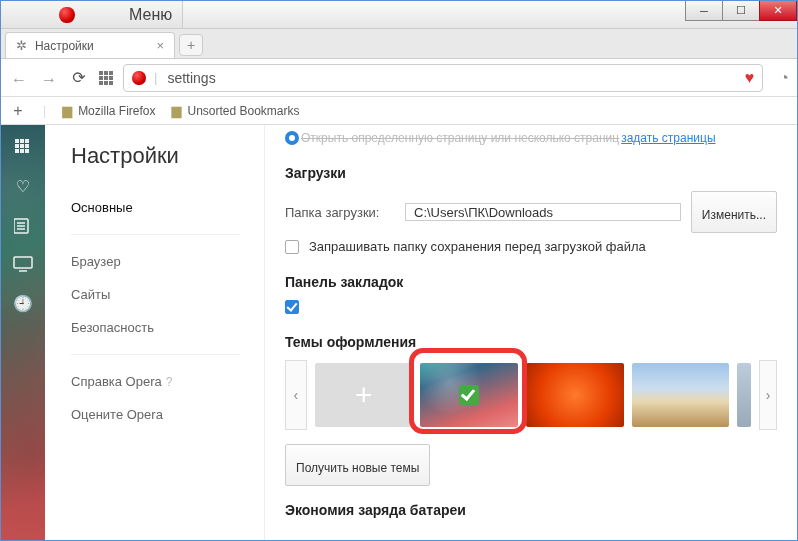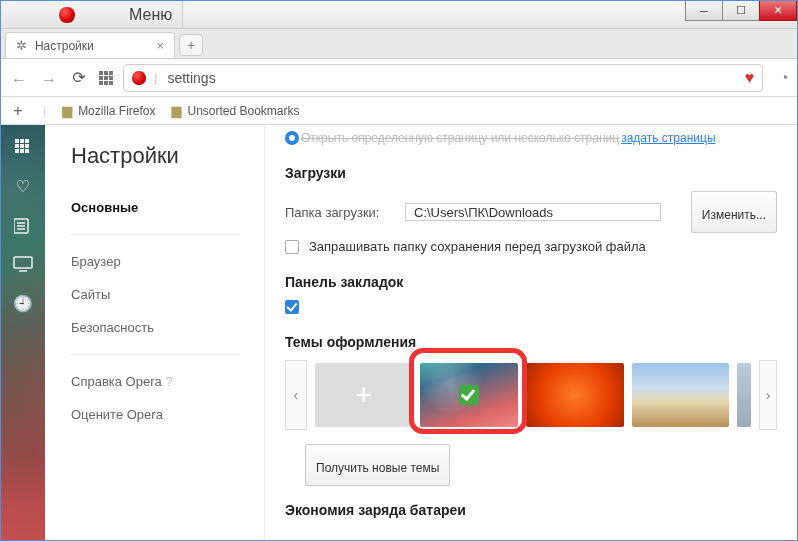--- a/index.html
+++ b/index.html
@@ -183,21 +183,21 @@
   .rail svg { z-index:1; }
 
   
   .settings-nav {
     width: 220px;
     border-right: 1px solid #eee;
     padding: 18px 0 0 26px;
   }
   .settings-title { font-size: 22px; color:#333; margin-bottom: 22px; font-weight:400;}
   .snav-item { font-size:13px; color:#666; padding:9px 0; }
-  .snav-item.active { color:#111; font-weight:700; }
+  .snav-item.active { color:#111; font-weight:400; }
   .snav-sep { height:1px; background:#eee; margin: 10px 24px 10px 0; }
   .snav-item .help { color:#bbb; margin-left:4px; font-size:12px;}
 
   
   .content {
     flex:1;
     padding: 0 20px 0 20px;
     overflow:hidden;
     position: relative;
   }
@@ -209,21 +209,21 @@
 
   .section-title { font-size:14px; color:#222; margin: 20px 0 10px; font-weight:600;}
   .row { display:flex; align-items:center; gap:10px; margin:6px 0; }
   .lbl { color:#555; font-size:13px; width:110px;}
   .path-input {
     flex:1; height:18px; border:1px solid #ccc; padding:0 8px;
     font-size:13px; color:#333; background:#fff;
   }
   .btn {
     height:42px; border:1px solid #ccc; background:linear-gradient(#fdfdfd,#f0f0f0);
-    padding:16px 10px; font-size:12px; color:#333; border-radius:2px;margin-left:20px;
+    padding:16px 10px; font-size:12px; color:#333; border-radius:2px;
   }
   .chk { width:14px; height:14px; border:1px solid #aaa; background:#fff; border-radius:2px;}
   .chk.checked { background:#2b84e0; border-color:#2b84e0; position:relative;}
   .chk.checked::after{content:"";position:absolute;left:3px;top:0px;width:4px;height:8px;border:solid #fff;border-width:0 2px 2px 0;transform:rotate(40deg);}
 
   
   .themes-row { display:flex; align-items:center; gap:8px; margin-top:10px;}
   .arrow-btn { width:22px;height:70px;border:1px solid #ddd;background:#fafafa;display:flex;align-items:center;justify-content:center;color:#888;font-size:14px;}
   .theme-tile {
     width:98px;height:64px;border-radius:2px;position:relative;

